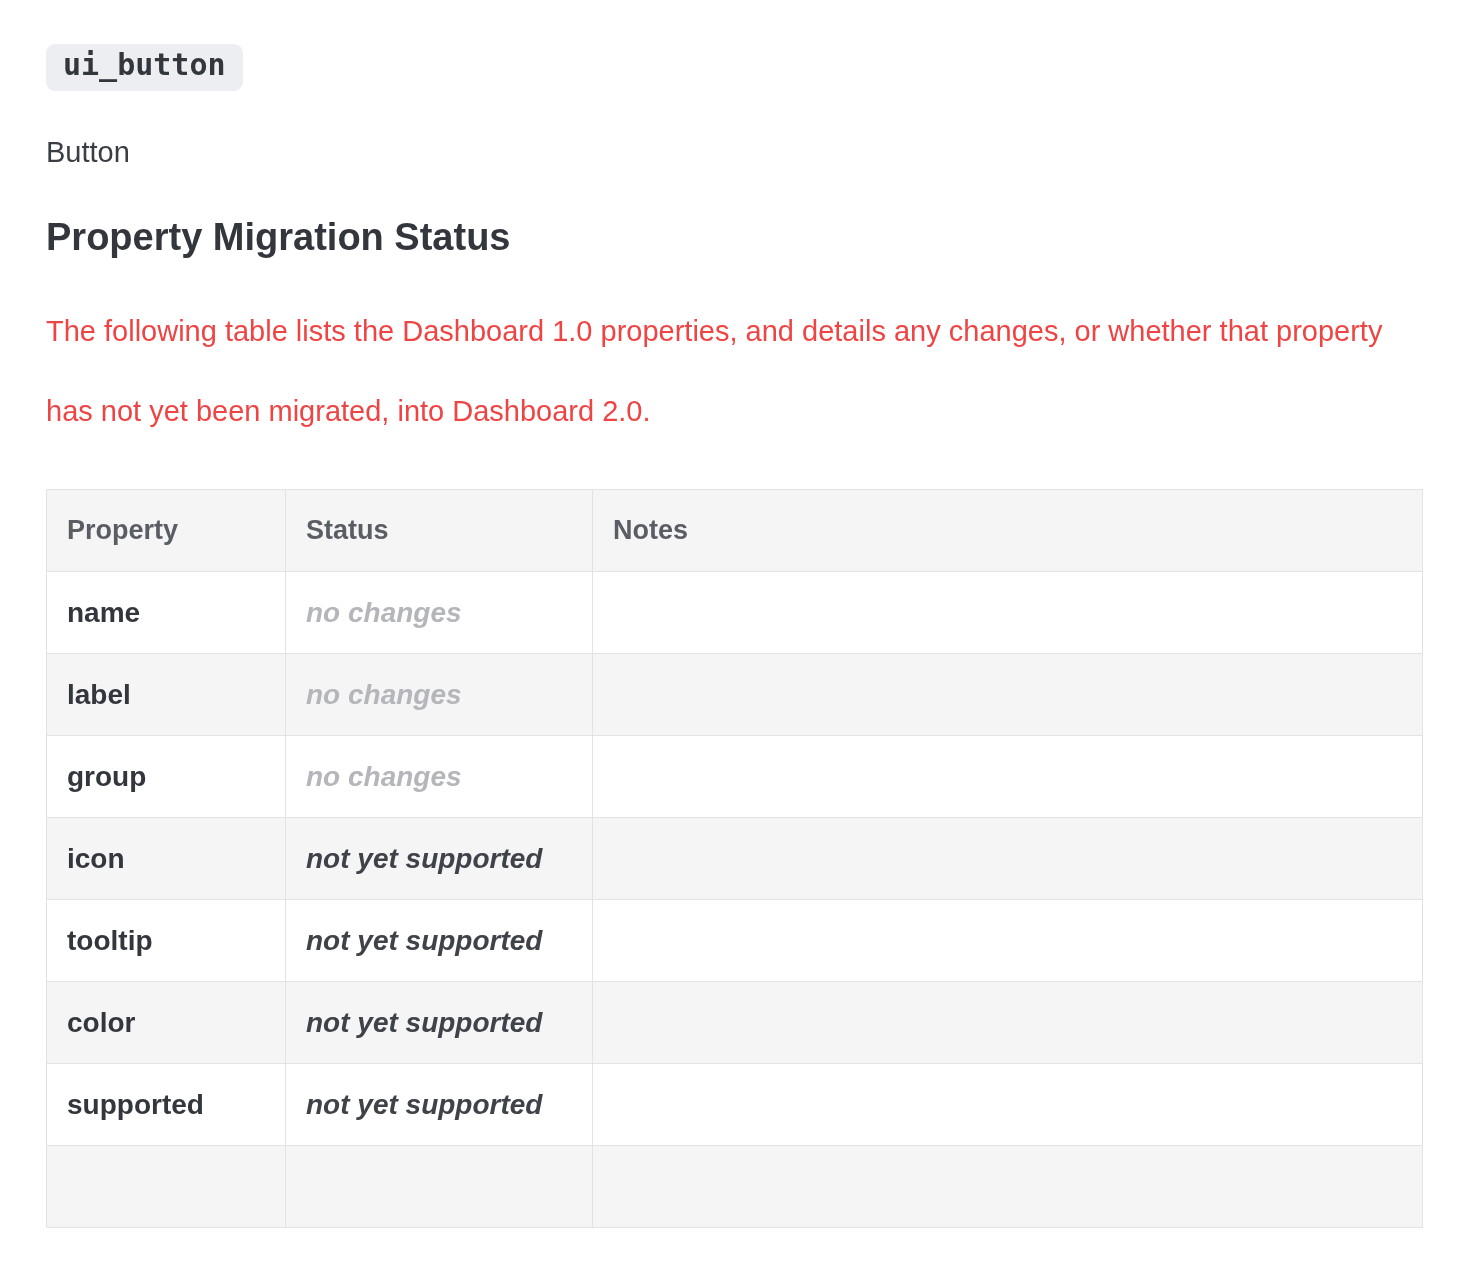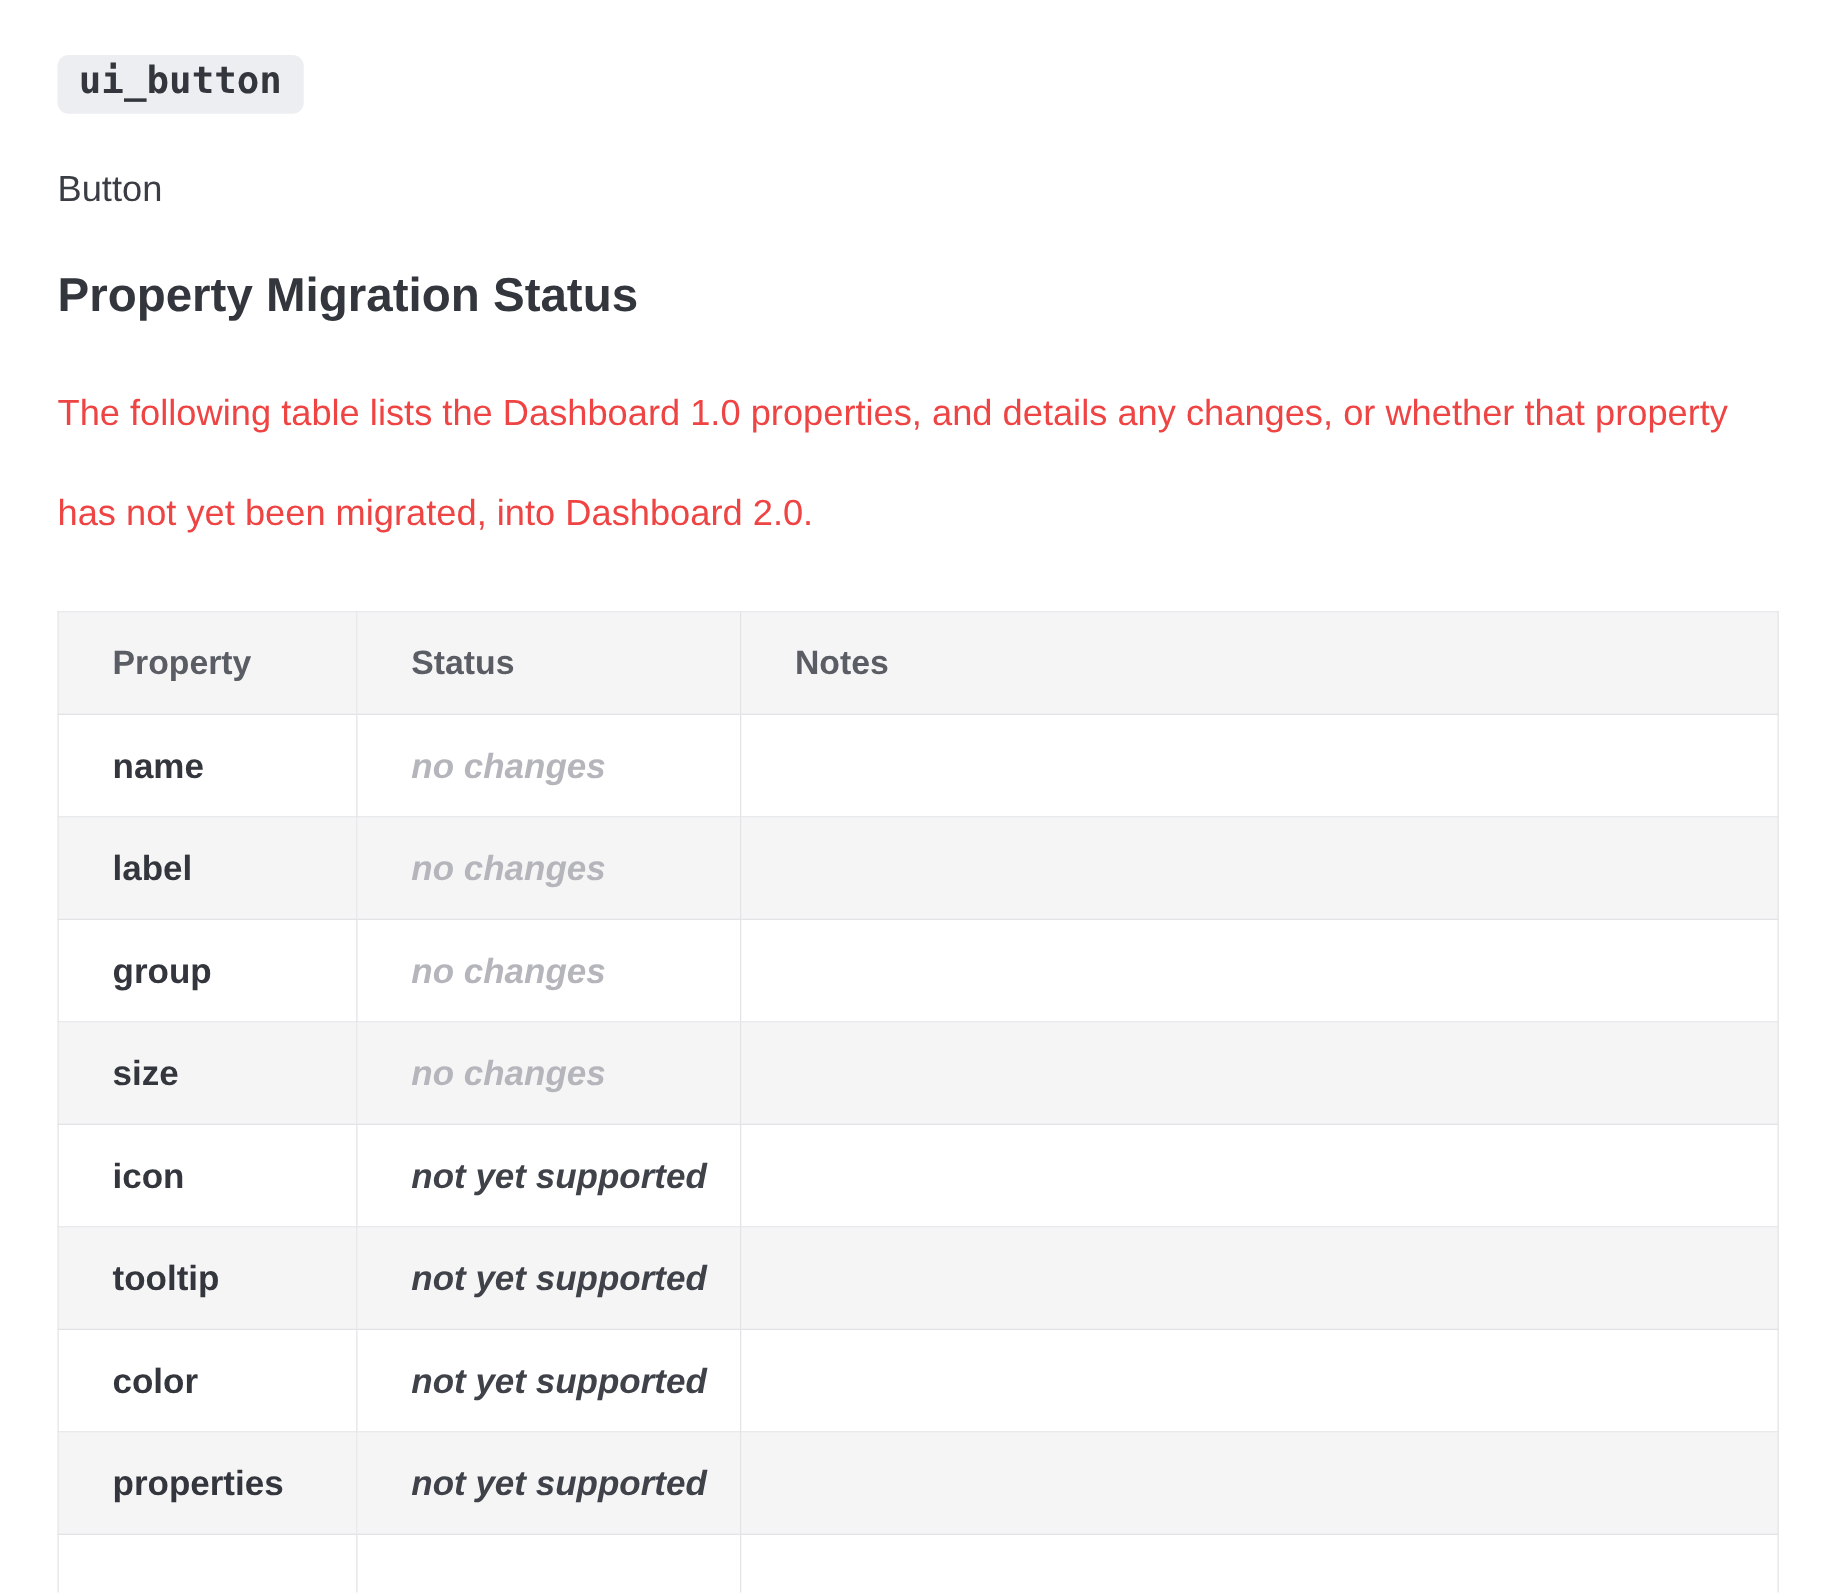--- a/index.html
+++ b/index.html
@@ -49,21 +49,21 @@
     table-layout: fixed;
     border-collapse: collapse;
   }
   .col-property { width: 239px; }
   .col-status   { width: 307px; }
   .col-notes    { width: 830px; }
   table.migration th,
   table.migration td {
     border: 1px solid #e2e3e5;
     height: 82px;
-    padding: 0 10px 0 43px;
+    padding: 0 10px 0 20px;
     text-align: left;
     vertical-align: middle;
     overflow: hidden;
     white-space: nowrap;
   }
   table.migration th {
     background: #f5f5f6;
     font-size: 27px;
     font-weight: 600;
     color: #5a5d64;
@@ -119,41 +119,36 @@
           <td>label</td>
           <td><span class="status no-changes">no changes</span></td>
           <td></td>
         </tr>
         <tr>
           <td>group</td>
           <td><span class="status no-changes">no changes</span></td>
           <td></td>
         </tr>
         <tr>
-          <td>size</td>
-          <td><span class="status no-changes">no changes</span></td>
-          <td></td>
-        </tr>
-        <tr>
           <td>icon</td>
           <td><span class="status not-supported">not yet supported</span></td>
           <td></td>
         </tr>
         <tr>
           <td>tooltip</td>
           <td><span class="status not-supported">not yet supported</span></td>
           <td></td>
         </tr>
         <tr>
           <td>color</td>
           <td><span class="status not-supported">not yet supported</span></td>
           <td></td>
         </tr>
         <tr>
-          <td>properties</td>
+          <td>supported</td>
           <td><span class="status not-supported">not yet supported</span></td>
           <td></td>
         </tr>
         <tr>
           <td></td>
           <td></td>
           <td></td>
         </tr>
       </tbody>
   </table>

